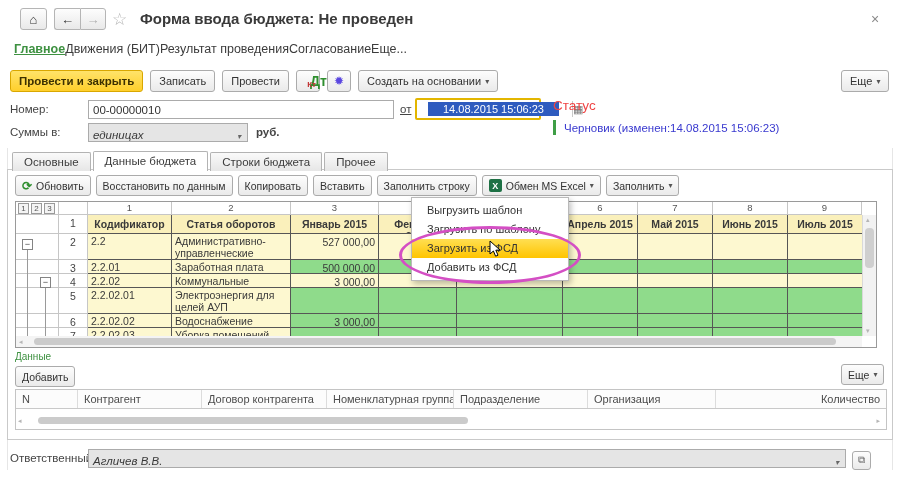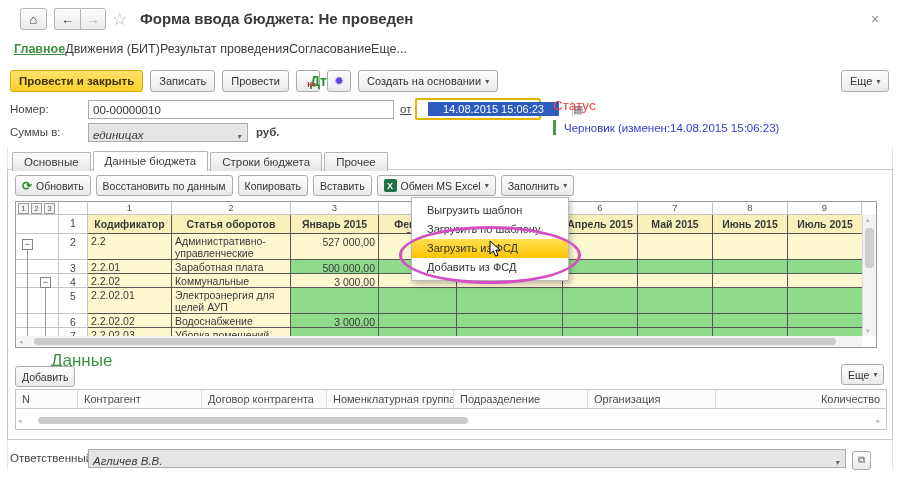--- a/index.html
+++ b/index.html
@@ -81,21 +81,21 @@
   .scr-arr { position:absolute; font-size:7px; color:#b5b5b5; }
 
   
   .menu { position:absolute; left:403px; top:27px; width:158px; background:#fff; border:1px solid #b9b9b9; box-shadow:2px 3px 6px rgba(0,0,0,.25); z-index:10; padding:3px 0; }
   .mi { height:19px; line-height:19px; padding:0 10px 0 15px; font-size:11px; color:#333; white-space:nowrap; }
   .mi.hot { background:linear-gradient(#ffdf52,#ffc400); }
   .ellipse { position:absolute; left:391px; top:56px; width:182px; height:58px; border:3px solid #d44fc4; border-radius:50%; z-index:11; pointer-events:none; }
   .cursor { position:absolute; left:480px; top:70px; z-index:12; pointer-events:none; }
 
   
-  .sec-title { font-size:17px; color:#3e9141;margin-left:36px; }
+  .sec-title { font-size:10px; color:#3e9141; }
   .dtable { position:absolute; left:7px; top:219px; width:872px; height:41px; border:1px solid #c4c4c4; background:#fff; }
   .dhead { display:flex; height:19px; border-bottom:1px solid #c9c9c9; background:#fcfcfc; }
   .dh { font-size:11px; color:#4c4c4c; padding:3px 6px 0 6px; border-right:1px solid #dcdcdc; white-space:nowrap; overflow:hidden; }
   .dh:last-child { border-right:none; text-align:right; }
   .dhs { position:absolute; left:2px; top:26px; right:30px; height:9px; }
   .dthumb { position:absolute; left:20px; width:430px; top:1px; height:7px; background:#cbcbcb; border-radius:4px; }
 
   .frame { position:absolute; left:7px; top:148px; width:886px; height:322px; border-left:1px solid #e6e6e6; border-right:1px solid #e6e6e6; pointer-events:none; }
 </style>
 </head>
@@ -182,20 +182,21 @@
   <div class="panel">
 
     <div class="tb-row">
       <span class="btn tbtn">
           <span class="ico-refresh">⟳</span>
           <span>Обновить</span>
         </span>
       <span class="btn tbtn">Восстановить по данным</span>
       <span class="btn tbtn">Копировать</span>
       <span class="btn tbtn">Вставить</span>
+      <span class="btn tbtn">Заполнить строку</span>
       <span class="btn tbtn">
           <span class="ico-excel">X</span>
           <span>Обмен MS Excel</span>
           <span class="arr">▾</span>
         </span>
       <span class="btn tbtn">
           <span>Заполнить</span>
           <span class="arr">▾</span>
         </span>
     </div>

